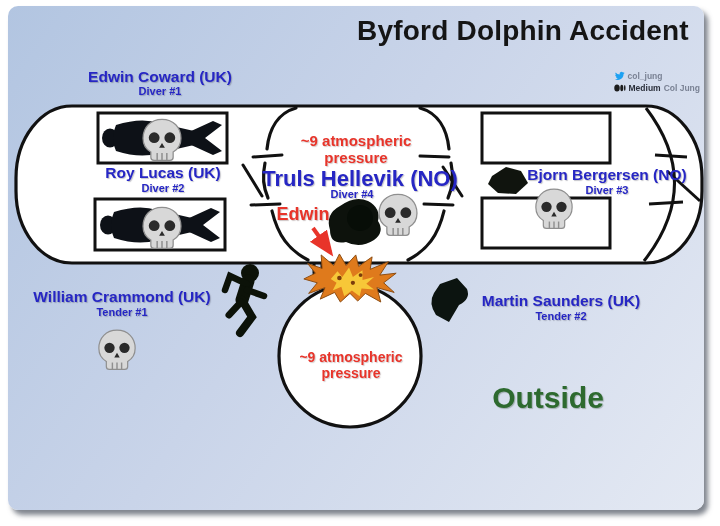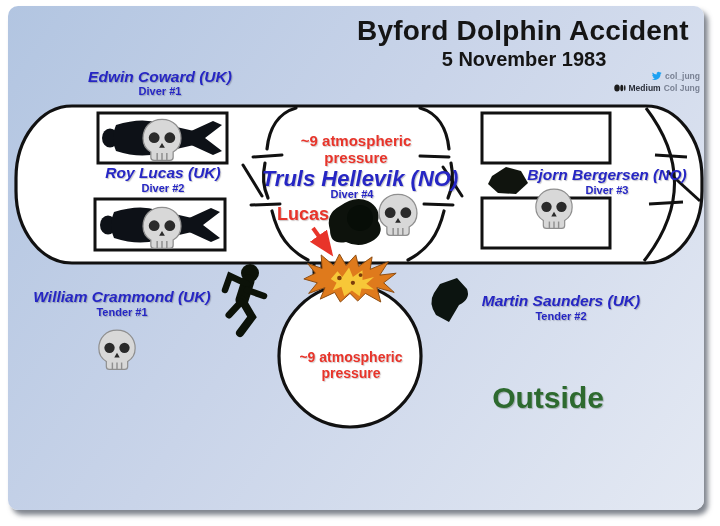--- a/index.html
+++ b/index.html
@@ -5,30 +5,30 @@
   html,body{margin:0;padding:0;width:720px;height:526px;background:#ffffff;overflow:hidden;
     font-family:"Liberation Sans", sans-serif;}
   #stage{position:relative;width:712px;height:526px;}
   #slide{position:absolute;left:8px;top:6px;width:696px;height:504px;border-radius:10px;
     background:linear-gradient(125deg,var(--bg-top) 0%,var(--bg-mid) 45%,var(--bg-bottom) 100%);
     box-shadow:4px 5px 5px rgba(96,102,114,.8);}
   svg.layer{position:absolute;left:0;top:0;width:720px;height:526px;}
   .t{position:absolute;transform:translate(-50%,-50%);white-space:nowrap;text-align:center;line-height:1.12;}
   .title{font-size:28px;font-weight:800;color:var(--ink);letter-spacing:.2px;}
   .date{font-size:20px;font-weight:800;color:var(--ink);}
-  .nm{font-size:15.5px;font-weight:800;color:var(--name-blue);text-shadow:1px 1px 1px rgba(40,40,60,.28);font-style:italic;}
+  .nm{font-size:15.5px;font-weight:800;color:var(--name-blue);text-shadow:1px 1px 1px rgba(40,40,60,.28);}
   .rl{font-size:11px;font-weight:800;color:var(--name-blue);text-shadow:1px 1px 1px rgba(40,40,60,.25);}
   .redb{font-size:18px;font-weight:800;color:var(--danger-red);text-shadow:1px 1px 1px rgba(60,20,20,.25);}
   .redp{font-size:15px;font-weight:800;color:var(--danger-red);white-space:normal;width:140px;
     text-shadow:1px 1px 1px rgba(60,20,20,.22);}
   .redp.bell{font-size:14px;width:122px;}
   .grnb{font-size:30px;font-weight:800;color:var(--outside-green);text-shadow:1px 1px 1px rgba(20,50,20,.3);}
   .grnp{font-size:24px;font-weight:800;color:var(--outside-green);white-space:normal;width:200px;
     text-shadow:1px 1px 1px rgba(20,50,20,.28);}
-  #social{position:absolute;right:12px;top:70px;display:flex;flex-direction:column;align-items:flex-end;gap:2px;}
+  #social{position:absolute;right:12px;top:70px;display:flex;flex-direction:column;gap:2px;}
   .soc-row{display:flex;align-items:center;gap:3px;font-size:8.5px;color:#7a8294;font-weight:700;}
   .soc-row .brand{color:#2a2f3a;font-weight:800;}
 </style>
 </head>
 <body>
 
 <div id="stage">
   <div id="slide"></div>
 
   <svg class="layer" viewBox="0 0 720 526">
@@ -119,21 +119,20 @@
     <use href="#skull" x="375" y="192" width="46" height="46"></use>
     <use href="#skull" x="532" y="187" width="44" height="44"></use>
     <use href="#skull" x="95" y="328" width="44" height="44"></use>
 
     <use href="#explosion-burst" x="300" y="253" width="100" height="50"></use>
 
     <path d="M 313,228 L 330,252" stroke="#e8342a" stroke-width="4" fill="none" marker-end="url(#arrhead)"></path>
   </svg>
 
   <div class="t title" style="left:523px;top:31px;">Byford Dolphin Accident</div>
-  <div class="t date" style="left:524px;top:59px;">5 November 1983</div>
 
   <div id="social">
     <div class="soc-row">
       <svg width="11" height="11" viewBox="0 0 24 24">
         <path fill="#1da1f2" d="M23 5.9c-.8.4-1.7.6-2.5.8.9-.6 1.6-1.4 1.9-2.4-.9.5-1.8.9-2.8 1.1A4.3 4.3 0 0 0 12.3 9c0 .3 0 .7.1 1A12.2 12.2 0 0 1 3.5 5.4a4.3 4.3 0 0 0 1.3 5.7c-.7 0-1.4-.2-2-.5v.1c0 2.1 1.5 3.8 3.4 4.2-.6.2-1.2.2-1.9.1a4.3 4.3 0 0 0 4 3A8.6 8.6 0 0 1 2 19.8a12.1 12.1 0 0 0 6.6 1.9c7.9 0 12.2-6.5 12.2-12.2v-.6c.8-.6 1.6-1.4 2.2-2.2z"></path>
       </svg>
       <span>col_jung</span>
     </div>
     <div class="soc-row">
       <svg width="12" height="8" viewBox="0 0 24 16">
@@ -153,17 +152,17 @@
   <div class="t nm" style="left:607px;top:175px;">Bjorn Bergersen (NO)</div>
   <div class="t rl" style="left:607px;top:190px;">Diver #3</div>
   <div class="t nm" style="left:360px;top:179px;font-size:22px;">Truls Hellevik (NO)</div>
   <div class="t rl" style="left:352px;top:194px;">Diver #4</div>
   <div class="t nm" style="left:122px;top:297px;">William Crammond (UK)</div>
   <div class="t rl" style="left:122px;top:312px;">Tender #1</div>
   <div class="t nm" style="left:561px;top:301px;">Martin Saunders (UK)</div>
   <div class="t rl" style="left:561px;top:316px;">Tender #2</div>
 
   <div class="t redp" style="left:356px;top:150px;">~9 atmospheric pressure</div>
-  <div class="t redb" style="left:303px;top:214px;">Lucas</div>
+  <div class="t redb" style="left:303px;top:214px;">Edwin</div>
   <div class="t redp bell" style="left:351px;top:366px;">~9 atmospheric pressure</div>
 
   <div class="t grnb" style="left:548px;top:398px;">Outside</div>
 </div>
 
 </body></html>

